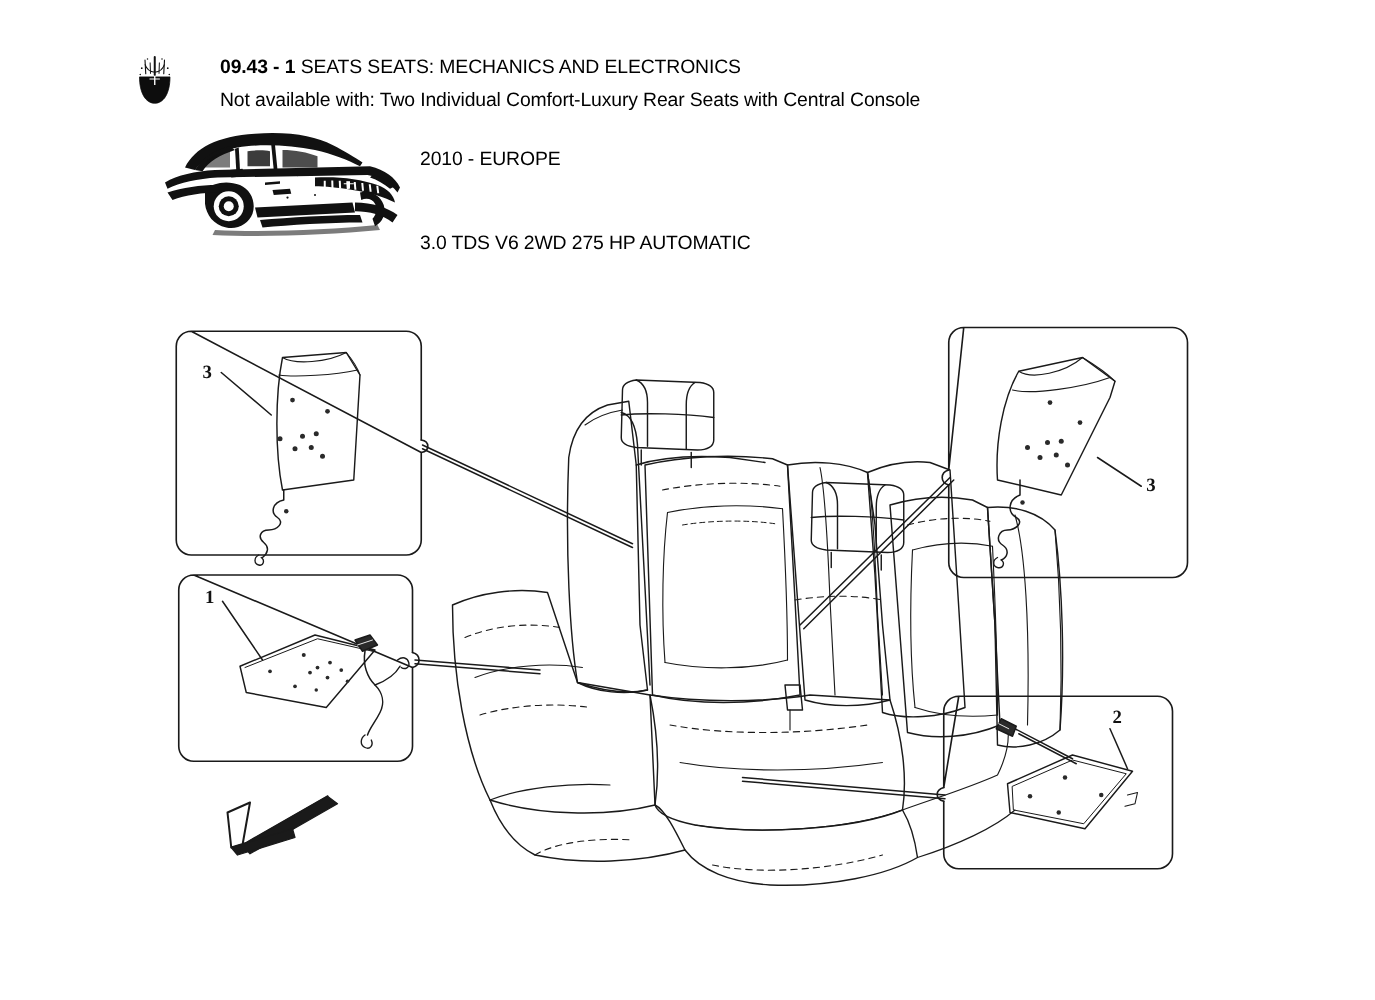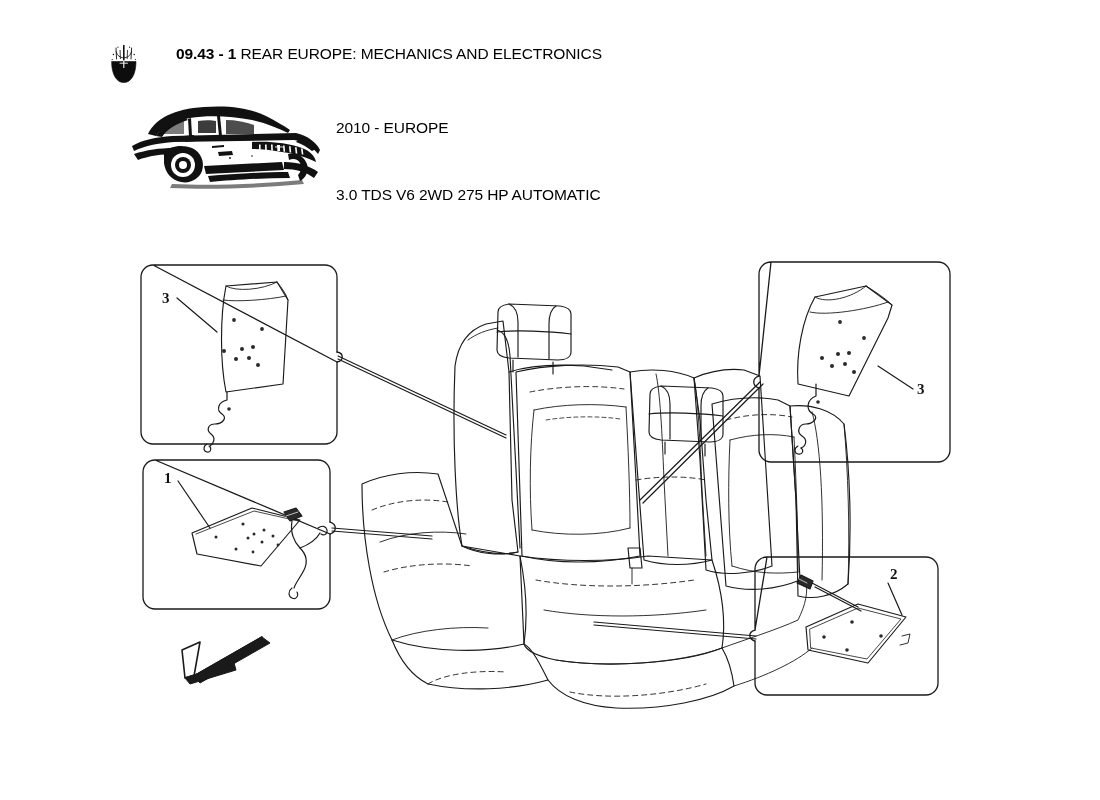--- a/index.html
+++ b/index.html
@@ -201,22 +201,23 @@
           <circle cx="126" cy="44" r="0.9"></circle>
           <circle cx="136" cy="43" r="0.8"></circle>
           <circle cx="152" cy="41" r="0.9"></circle>
           <circle cx="118" cy="62" r="0.9"></circle>
           <circle cx="140" cy="60" r="0.8"></circle>
         </g>
       </svg>
     </div>
 
     <div class="hdr-line" id="hdr-line-1">
-      <span id="hdr-code">09.43 - 1</span><span>&nbsp;</span><span id="hdr-title">REAR EUROPE: MECHANICS AND ELECTRONICS</span>
+      <span id="hdr-code">09.43 - 1</span><span>&nbsp;</span><span id="hdr-title">SEATS SEATS: MECHANICS AND ELECTRONICS</span>
     </div>
+    <div class="hdr-line" id="hdr-line-2">Not available with: Two Individual Comfort-Luxury Rear Seats with Central Console</div>
     <div class="hdr-line" id="hdr-line-4">2010 - EUROPE</div>
     <div class="hdr-line" id="hdr-line-5">3.0 TDS V6 2WD 275 HP AUTOMATIC</div>
   </div>
 
   <div id="diagram">
     <svg width="1100" height="800" viewBox="0 0 1100 800">
 
       <g fill="none" stroke="#1a1a1a" stroke-width="1.15" stroke-linecap="round" stroke-linejoin="round">
 
         <g stroke-width="1.2">

